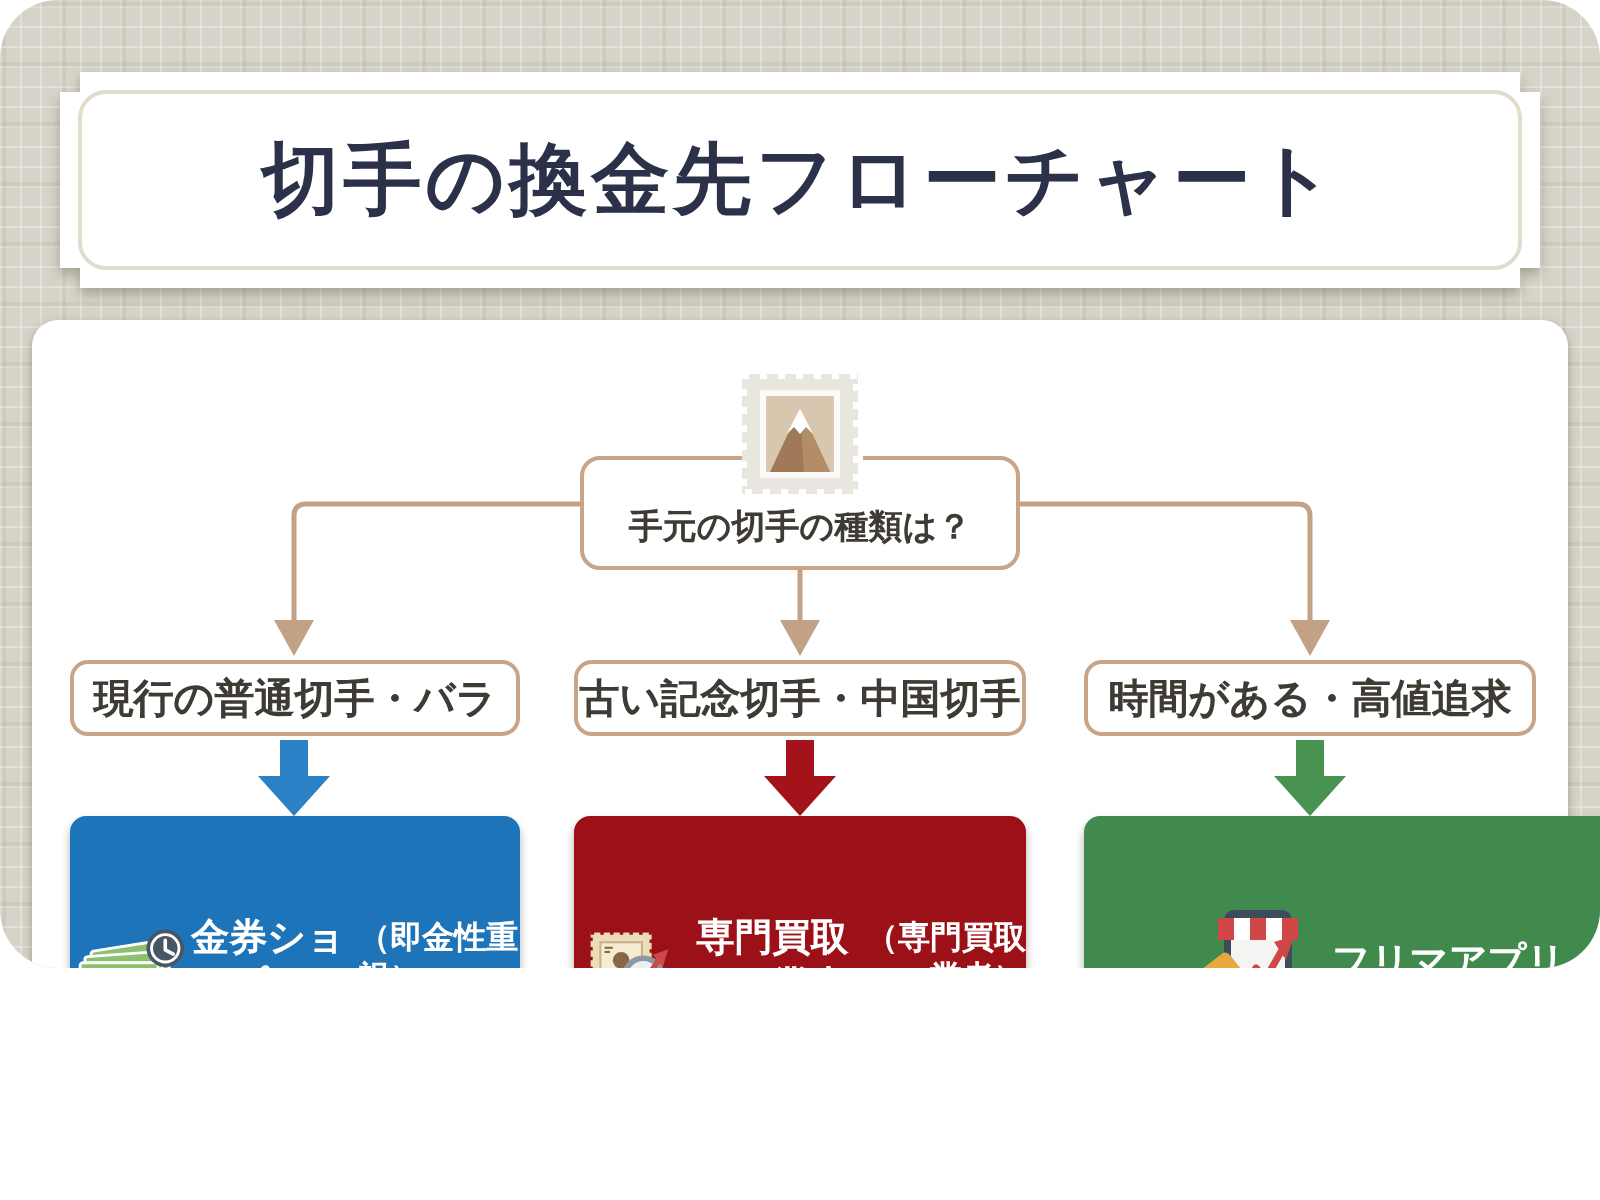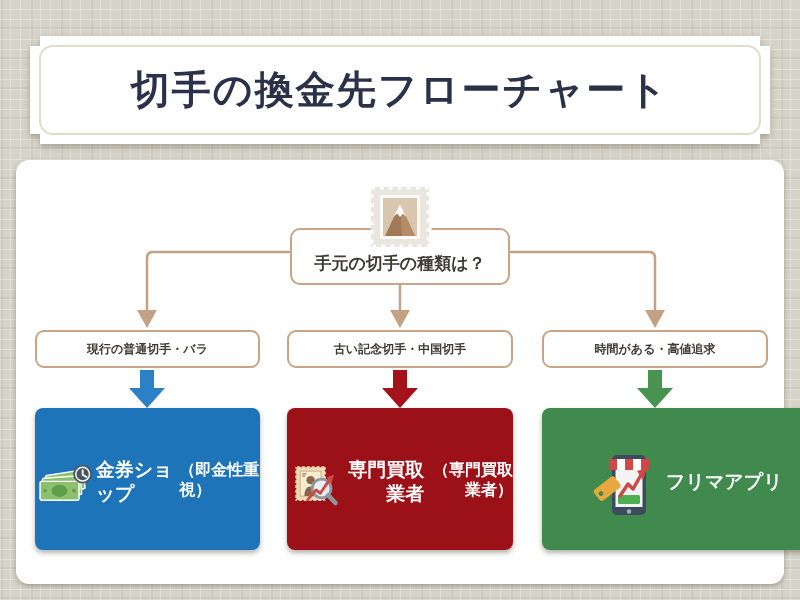--- a/index.html
+++ b/index.html
@@ -1,24 +1,25 @@
 <!DOCTYPE html>
 <html><head>
 <meta charset="utf-8">
 <style>
   html,body{margin:0;padding:0;}
   .stage{
-    position:relative;width:800px;height:600px;overflow:hidden;
+    position:relative;width:800px;height:484px;overflow:hidden;
     background-color:#d6d3c8;
     background-image:
       repeating-linear-gradient(0deg, rgba(255,255,255,.30) 0px, rgba(255,255,255,.30) 1px, transparent 1px, transparent 10px),
       repeating-linear-gradient(90deg, rgba(255,255,255,.30) 0px, rgba(255,255,255,.30) 1px, transparent 1px, transparent 10px),
       repeating-linear-gradient(0deg, rgba(140,134,118,.12) 0px, rgba(140,134,118,.12) 3px, transparent 3px, transparent 30px),
       repeating-linear-gradient(90deg, rgba(140,134,118,.12) 0px, rgba(140,134,118,.12) 3px, transparent 3px, transparent 30px);
     font-family:"Liberation Sans", sans-serif;
+    border-radius:29px;
   }
   
   .title-wrap{position:absolute;left:30px;top:36px;width:740px;height:108px;
     filter:drop-shadow(0 3px 3px rgba(95,88,70,.40));}
   .title-card{position:relative;width:100%;height:100%;background:#ffffff;
     display:flex;align-items:center;justify-content:center;
     clip-path:polygon(0 10px,10px 10px,10px 0,calc(100% - 10px) 0,calc(100% - 10px) 10px,100% 10px,
       100% calc(100% - 10px),calc(100% - 10px) calc(100% - 10px),calc(100% - 10px) 100%,
       10px 100%,10px calc(100% - 10px),0 calc(100% - 10px));}
   .title-frame{position:absolute;inset:9px;border:2px solid #e2dccd;border-radius:14px;pointer-events:none;}
@@ -28,21 +29,21 @@
     border-radius:13px;box-shadow:0 2px 5px rgba(95,88,70,.45);}
   .connectors{position:absolute;left:0;top:0;z-index:1;}
   .qbox{position:absolute;left:274px;top:68px;width:220px;height:57px;box-sizing:border-box;
     background:#fff;border:2px solid #c9a486;border-radius:10px;z-index:2;
     display:flex;align-items:flex-end;justify-content:center;padding-bottom:8px;
     font-size:17px;font-weight:bold;color:#3e3a34;}
   .stamp{position:absolute;left:352px;top:24px;z-index:3;}
   .blabel{position:absolute;top:170px;height:38px;box-sizing:border-box;background:#fff;
     border:2px solid #c9a486;border-radius:9px;z-index:2;
     display:flex;align-items:center;justify-content:center;
-    font-size:12px;font-weight:bold;color:#3e3a34;}
+    font-size:20px;font-weight:bold;color:#3e3a34;}
   .barrow{position:absolute;top:208px;width:36px;height:40px;z-index:2;}
   .dest{position:absolute;top:248px;height:142px;border-radius:8px;z-index:2;
     box-shadow:0 3px 5px rgba(70,65,55,.40);
     display:flex;flex-direction:row;align-items:center;color:#ffffff;}
   .dest .icon{margin-top:11px;height:62px;}
   .dest .l1{font-size:19px;font-weight:bold;margin-top:5px;line-height:1.25;}
   .dest .l2{font-size:16px;font-weight:bold;margin-top:1px;line-height:1.25;}
   .c0{left:19px;width:225px;}
   .c1{left:271px;width:226px;}
   .c2{left:526px;width:226px;}

